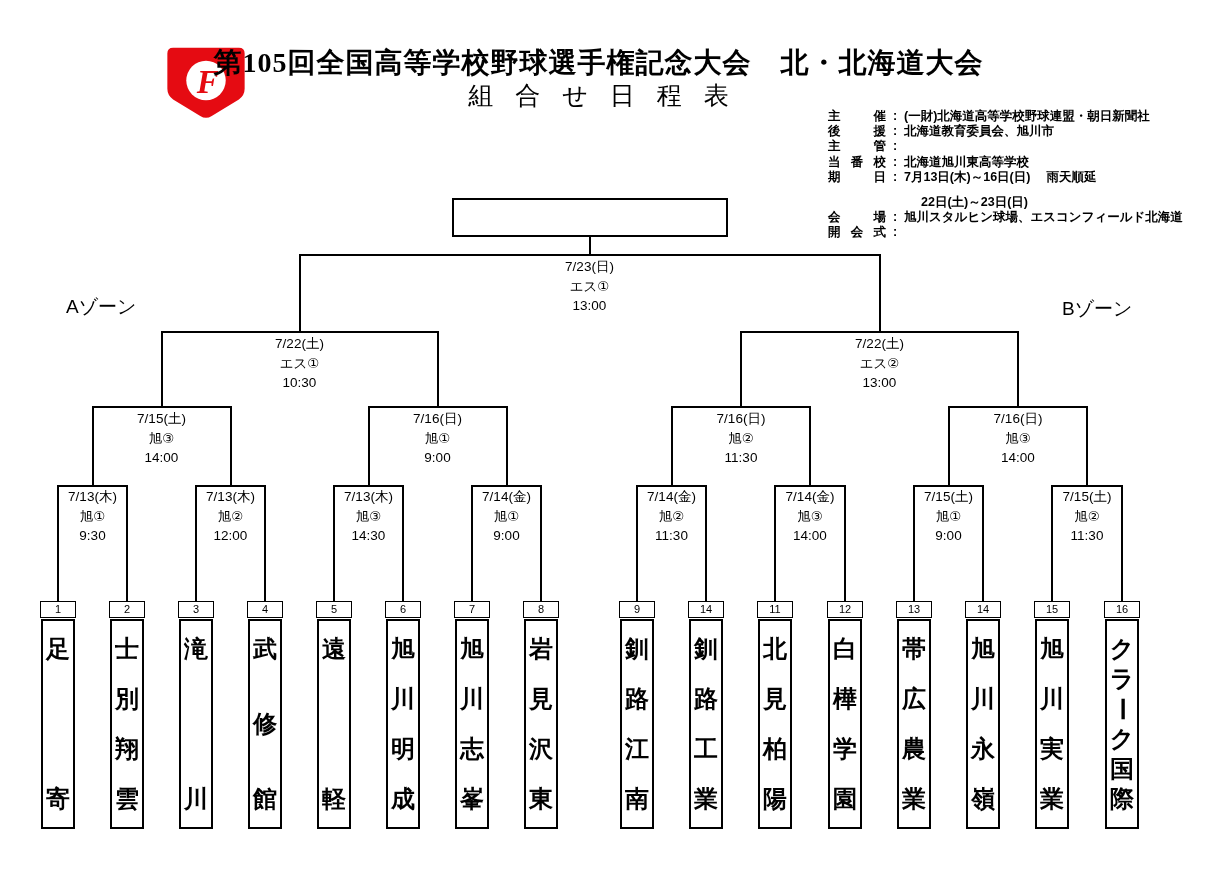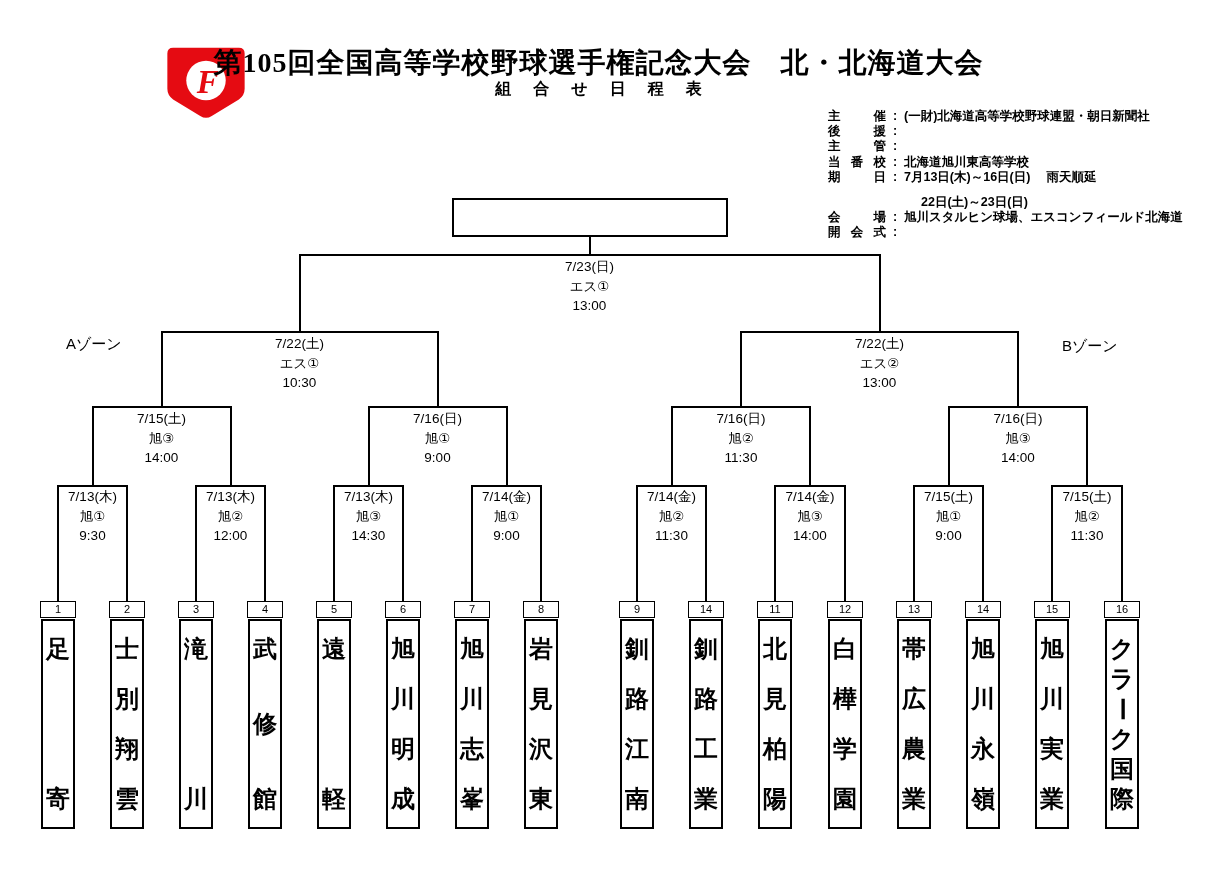--- a/index.html
+++ b/index.html
@@ -4,33 +4,33 @@
 <style>
   html,body{margin:0;padding:0;background:#ffffff;}
   .page{position:relative;width:1229px;height:870px;background:#fff;color:#000;
         font-family:"Liberation Sans","DejaVu Sans",sans-serif;overflow:hidden;}
 
   
   .logo{position:absolute;left:163px;top:46px;width:86px;height:74px;}
   .title-block{position:absolute;left:0;top:0;width:1197px;text-align:center;}
   .title1{position:absolute;left:0;top:44px;width:100%;font-size:28px;font-weight:bold;
           font-family:"Liberation Serif","DejaVu Serif",serif;letter-spacing:1px;}
-  .title2{position:absolute;left:0;top:79px;width:100%;font-size:16px;font-weight:bold;
+  .title2{position:absolute;left:0;top:79px;width:100%;font-size:25px;font-weight:normal;
           font-family:"Liberation Serif","DejaVu Serif",serif;letter-spacing:22px;text-indent:22px;}
 
   
   .info{position:absolute;left:828px;top:109px;width:390px;font-size:12.5px;font-weight:bold;}
   .info-row{display:flex;align-items:flex-start;line-height:15.2px;}
   .ilabel{display:inline-flex;justify-content:space-between;width:58px;flex:0 0 58px;}
   .isep{width:18px;flex:0 0 18px;text-align:center;}
   .ival-wrap{flex:1;}
   .ival2{padding-left:17px;margin-top:10px;}
 
   
-  .zone{position:absolute;font-size:15px;margin-top:41px;}
+  .zone{position:absolute;font-size:19px;}
   .zone-a{left:66px;top:294px;}
   .zone-b{left:1062px;top:296px;}
 
   
   .champion-box{position:absolute;left:452px;top:198px;width:276px;height:39px;
                 border:2px solid #000;box-sizing:border-box;background:#fff;}
   .bline{position:absolute;background:#000;}
   .mlabel{position:absolute;width:140px;text-align:center;font-size:13.5px;}
   .mlabel div{height:19.5px;line-height:19.5px;text-align:center;}
 
@@ -73,20 +73,23 @@
       <div class="ival-wrap">
           <div class="ival">(一財)北海道高等学校野球連盟・朝日新聞社</div>
         </div>
     </div>
     <div class="info-row">
       <span class="ilabel">
           <span>後</span>
           <span>援</span>
         </span>
       <span class="isep">:</span>
+      <div class="ival-wrap">
+          <div class="ival">北海道教育委員会、旭川市</div>
+        </div>
     </div>
     <div class="info-row">
       <span class="ilabel">
           <span>主</span>
           <span>管</span>
         </span>
       <span class="isep">:</span>
     </div>
     <div class="info-row">
       <span class="ilabel">

